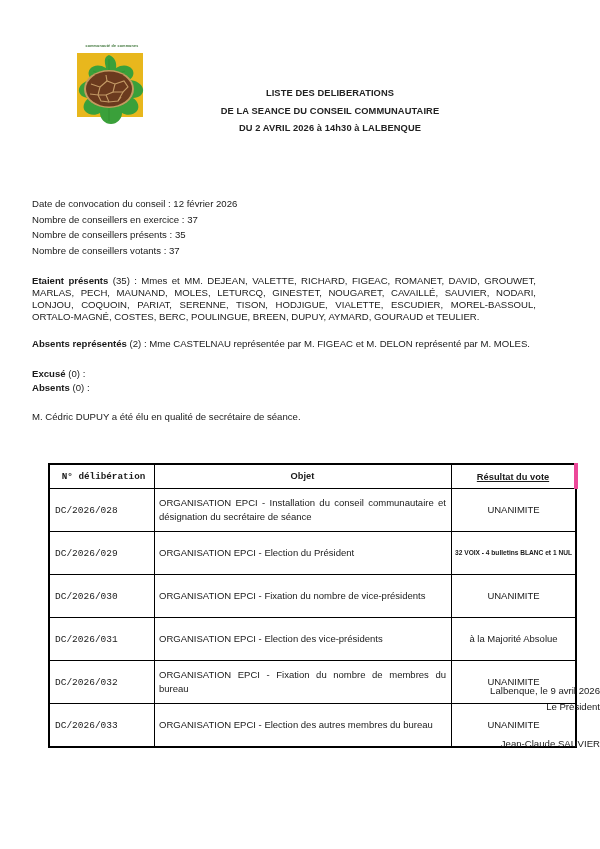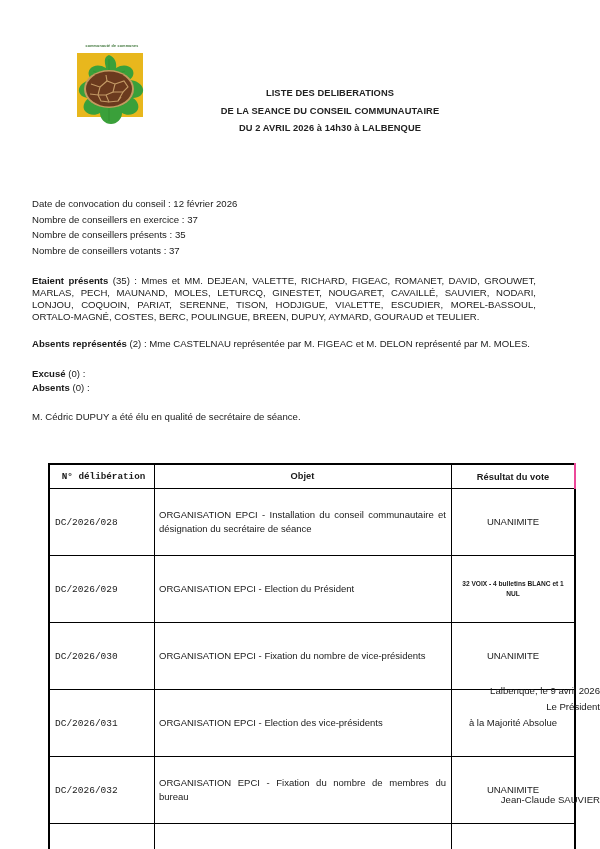--- a/index.html
+++ b/index.html
@@ -144,33 +144,33 @@
     position: absolute;
     left: 48px;
     top: 463px;
     width: 500px;
     border-collapse: collapse;
     table-layout: fixed;
   }
   .delib-table th,
   .delib-table td {
     border: 1px solid #000;
-    padding: 16px;
+    padding: 4px;
     vertical-align: middle;
   }
   .delib-table thead th {
     border-top: 2px solid #000;
     font-size: 9.3px;
     font-weight: bold;
     text-align: center;
     height: 19px;
     padding: 0 2px;
   }
   .delib-table thead th:first-child { border-left: 2px solid #000; }
-  .delib-table thead th:last-child  { border-right: 2px solid #ec4899; }
+  .delib-table thead th:last-child  { border-right: 4px solid #ec4899; text-decoration: underline; }
   .delib-table tbody td { height: 34px; }
   .delib-table tbody tr td:first-child { border-left: 2px solid #000; }
   .delib-table tbody tr td:last-child  { border-right: 2px solid #000; }
   .delib-table tbody tr:last-child td  { border-bottom: 2px solid #000; }
 
   .c-num {
     width: 97px;
     font-size: 9.5px;
     text-align: left;
     padding-left: 5px !important;
@@ -210,21 +210,21 @@
   }
   .footer-place {
     font-size: 9.6px;
     line-height: 15.5px;
   }
   .footer-role {
     font-size: 9.6px;
     line-height: 15.5px;
   }
   .footer-sign {
-    margin-top: 80px;
+    margin-top: 24px;
     font-size: 9.6px;
   }
 </style>
 </head>
 <body>
 
 <div class="page">
 
   <div class="header">
 

